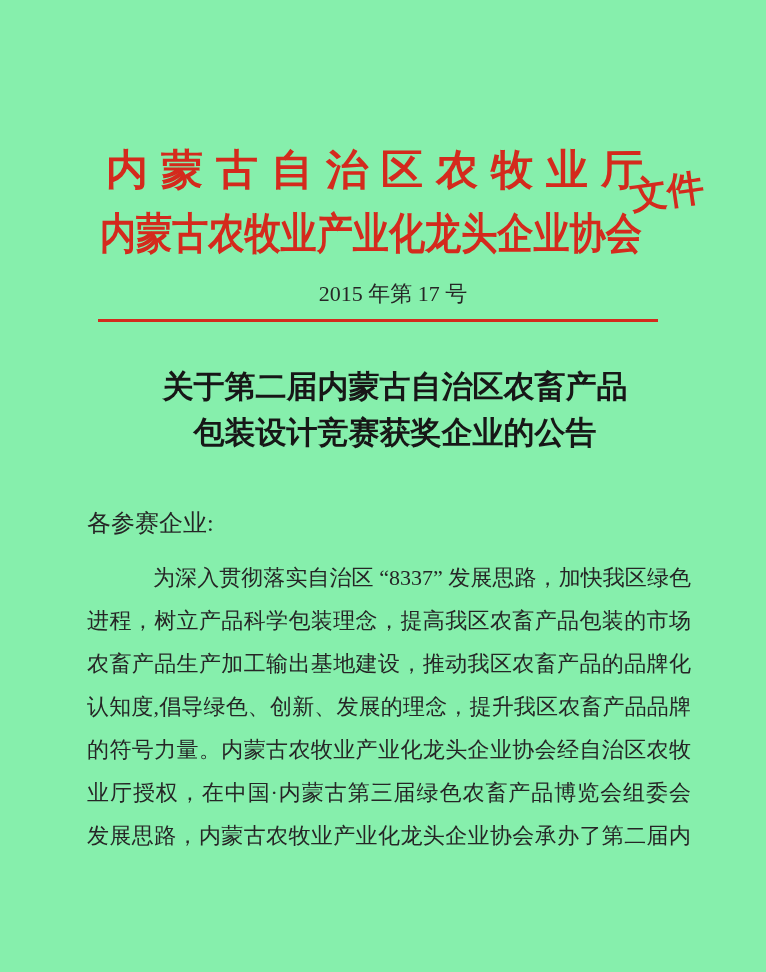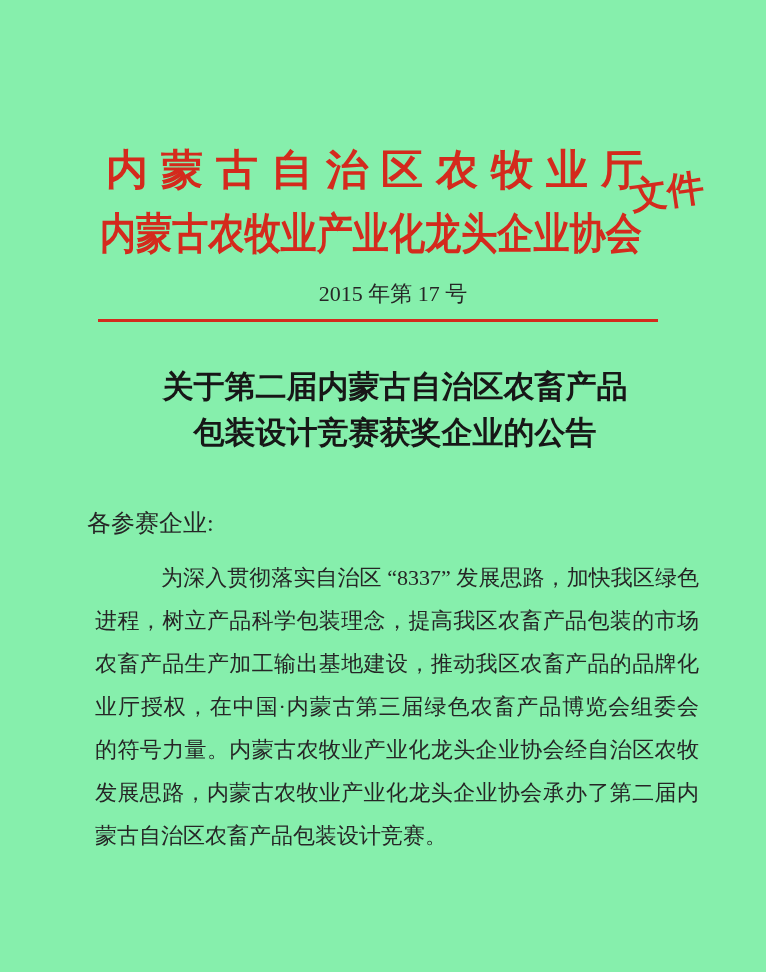--- a/index.html
+++ b/index.html
@@ -50,21 +50,21 @@
     font-weight:700; font-size:31px; line-height:46px;
   }
   .title .tline { display:block; }
   
   .salutation {
     position:absolute; left:87px; top:508px;
     font-size:24px; line-height:30px; color:#262626;
   }
   .para {
     position:absolute; left:87px; top:556px; width:604px;
-    font-size:22px; color:#262626;margin-left:8px;
+    font-size:22px; color:#262626;
   }
   .pline {
     height:43px; line-height:43px;
     white-space:nowrap;
     text-align:justify;
     text-align-last:justify;
     text-justify:inter-character;
   }
   .pline.indent { text-indent:66px; }
   .pline.last { text-align-last:left; }
@@ -88,19 +88,19 @@
     <span class="tline">关于第二届内蒙古自治区农畜产品</span>
     <span class="tline">包装设计竞赛获奖企业的公告</span>
   </h1>
 
   <p class="salutation">各参赛企业:</p>
 
   <div class="para">
     <div class="pline indent">为深入贯彻落实自治区 “8337” 发展思路，加快我区绿色</div>
     <div class="pline">进程，树立产品科学包装理念，提高我区农畜产品包装的市场</div>
     <div class="pline">农畜产品生产加工输出基地建设，推动我区农畜产品的品牌化</div>
+    <div class="pline">认知度,倡导绿色、创新、发展的理念，提升我区农畜产品品牌</div>
+    <div class="pline">的符号力量。内蒙古农牧业产业化龙头企业协会经自治区农牧</div>
     <div class="pline">业厅授权，在中国·内蒙古第三届绿色农畜产品博览会组委会</div>
-    <div class="pline">的符号力量。内蒙古农牧业产业化龙头企业协会经自治区农牧</div>
     <div class="pline">发展思路，内蒙古农牧业产业化龙头企业协会承办了第二届内</div>
-    <div class="pline last">蒙古自治区农畜产品包装设计竞赛。</div>
   </div>
 
 </div>
 
 </body></html>

